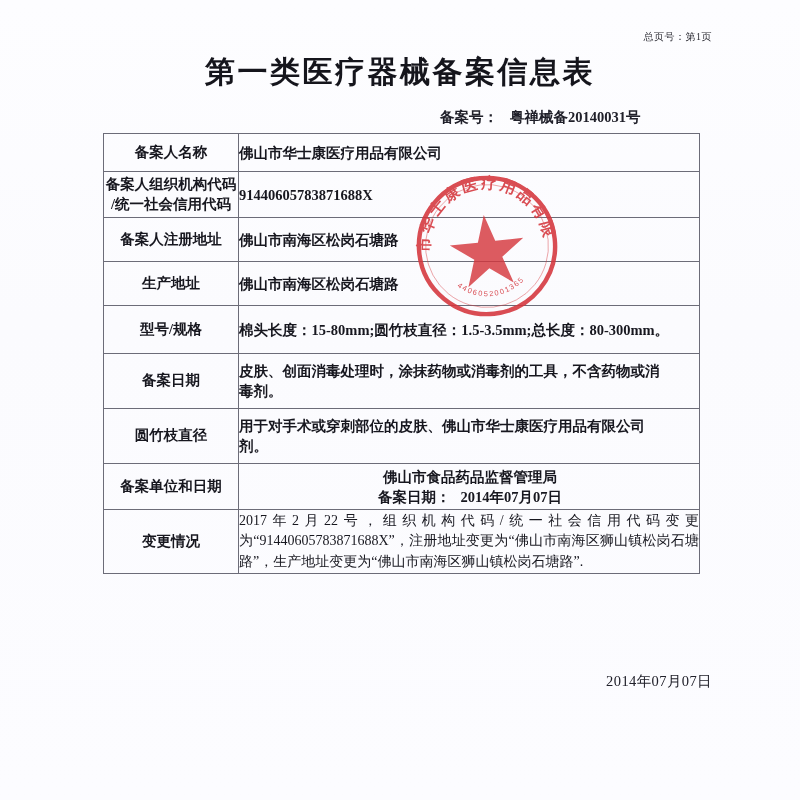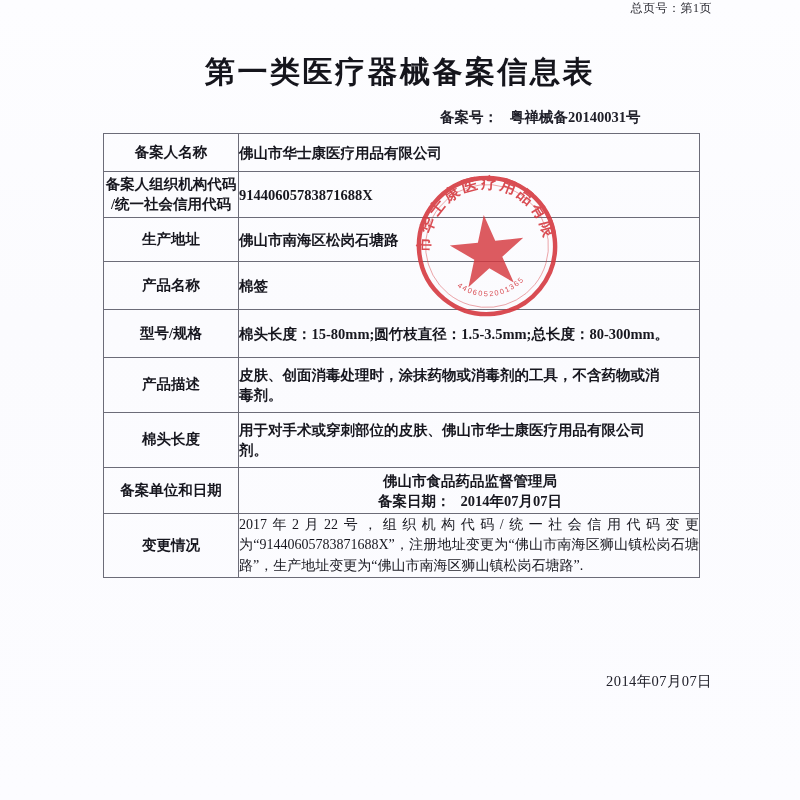--- a/index.html
+++ b/index.html
@@ -18,23 +18,23 @@
 
   
   .page {
     position: absolute;
     inset: 0;
     background: linear-gradient(180deg, #fdfdff 0%, #fbfbfe 40%, #fcfcff 100%);
   }
 
   .page-number {
     position: absolute;
-    top: 0;
+    top: 30px;
     right: 88px;
-    font-size: 12px;
+    font-size: 10px;
     letter-spacing: 0.5px;
     color: #2a2a32;
     white-space: nowrap;
   }
 
   .doc-title {
     position: absolute;
     top: 52px;
     left: 0;
     right: 0;
@@ -181,61 +181,61 @@
       <tr class="r-h46">
         <td class="col-label">
           <span class="lbl-line">备案人组织机构代码</span>
           <span class="lbl-line">/统一社会信用代码</span>
         </td>
         <td class="col-value">
           <span class="val-line">91440605783871688X</span>
         </td>
       </tr>
 
-
       <tr class="r-h44">
         <td class="col-label">
+          <span class="lbl-line">备案人注册地址</span>
+        </td>
+        <td class="col-value">
+          <span class="val-line">佛山市南海区松岗石塘路</span>
+        </td>
+      </tr>
+
+      <tr class="r-h44">
+        <td class="col-label">
           <span class="lbl-line">生产地址</span>
         </td>
         <td class="col-value">
           <span class="val-line">佛山市南海区松岗石塘路</span>
         </td>
       </tr>
 
+
       <tr class="r-h48">
         <td class="col-label">
-          <span class="lbl-line">产品名称</span>
-        </td>
-        <td class="col-value">
-          <span class="val-line">棉签</span>
-        </td>
-      </tr>
-
-      <tr class="r-h48">
-        <td class="col-label">
           <span class="lbl-line">型号/规格</span>
         </td>
         <td class="col-value">
           <span class="val-line">棉头长度：15-80mm;圆竹枝直径：1.5-3.5mm;总长度：80-300mm。</span>
         </td>
       </tr>
 
       <tr class="r-h55">
         <td class="col-label">
-          <span class="lbl-line">产品描述</span>
+          <span class="lbl-line">备案日期</span>
         </td>
         <td class="col-value">
           <span class="val-line">皮肤、创面消毒处理时，涂抹药物或消毒剂的工具，不含药物或消</span>
           <span class="val-line">毒剂。</span>
         </td>
       </tr>
 
       <tr class="r-h55">
         <td class="col-label">
-          <span class="lbl-line">棉头长度</span>
+          <span class="lbl-line">圆竹枝直径</span>
         </td>
         <td class="col-value">
           <span class="val-line">用于对手术或穿刺部位的皮肤、佛山市华士康医疗用品有限公司</span>
           <span class="val-line">剂。</span>
         </td>
       </tr>
 
 
       <tr class="r-h46">
         <td class="col-label">

